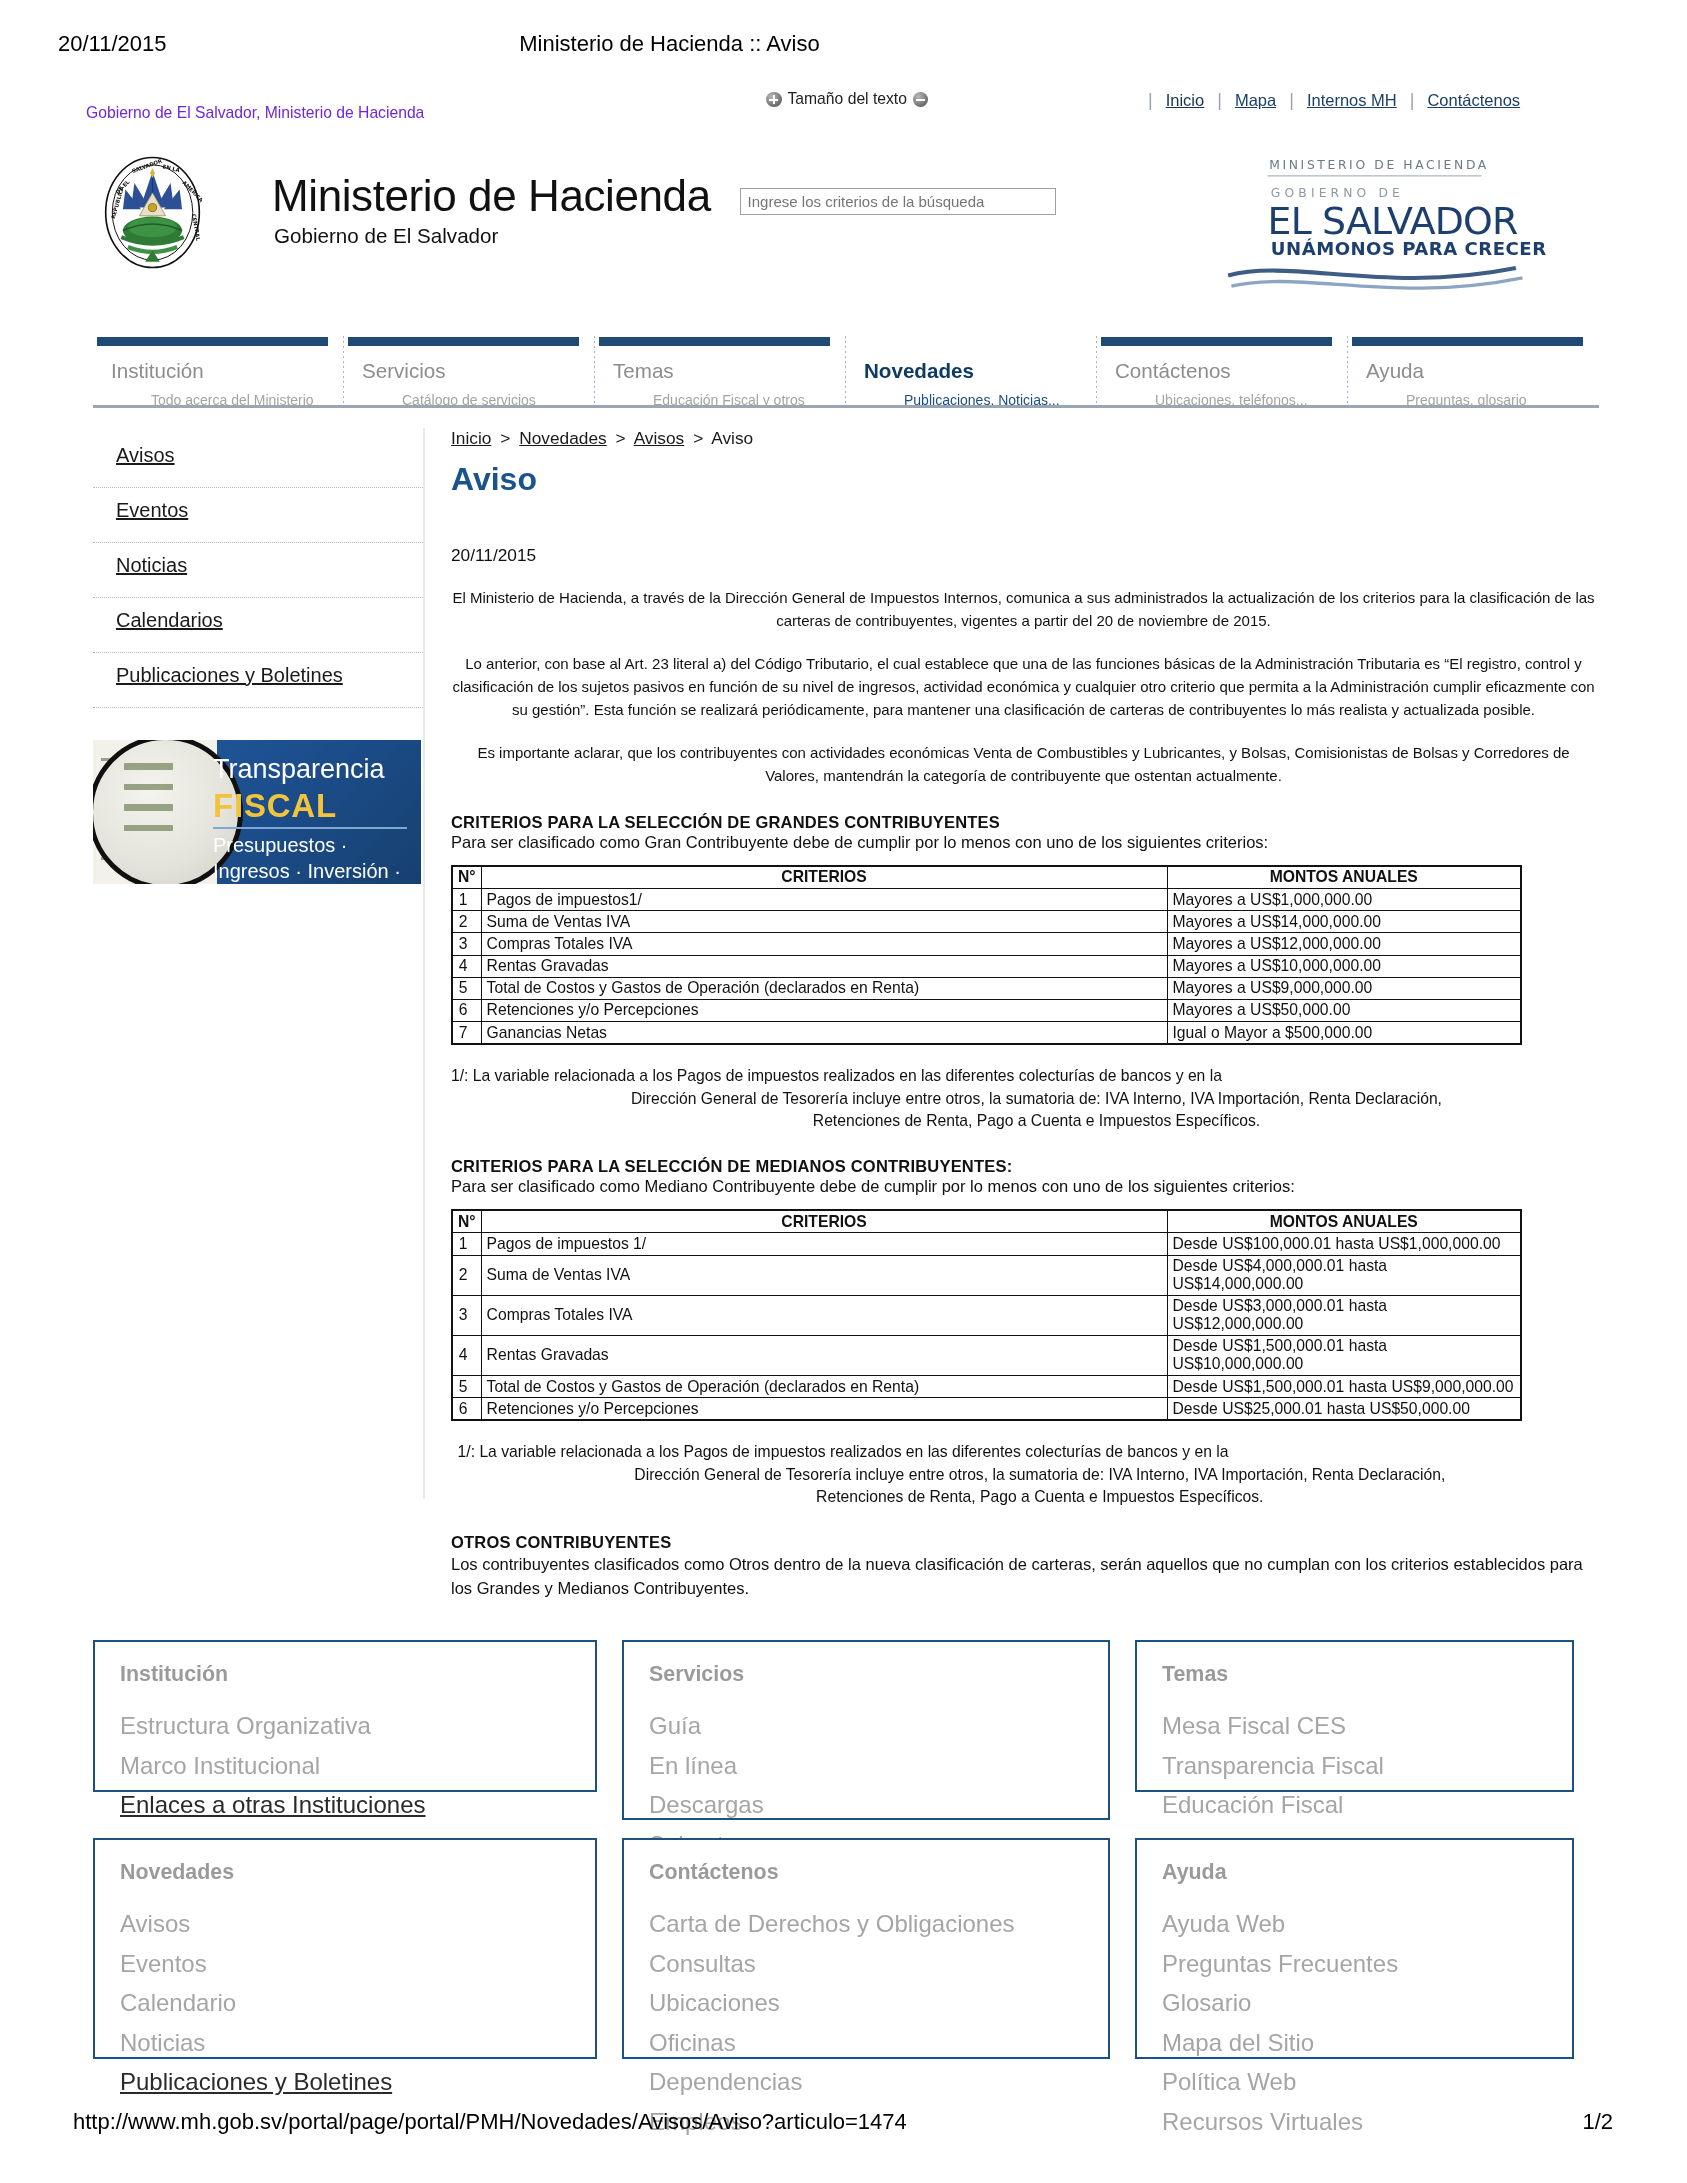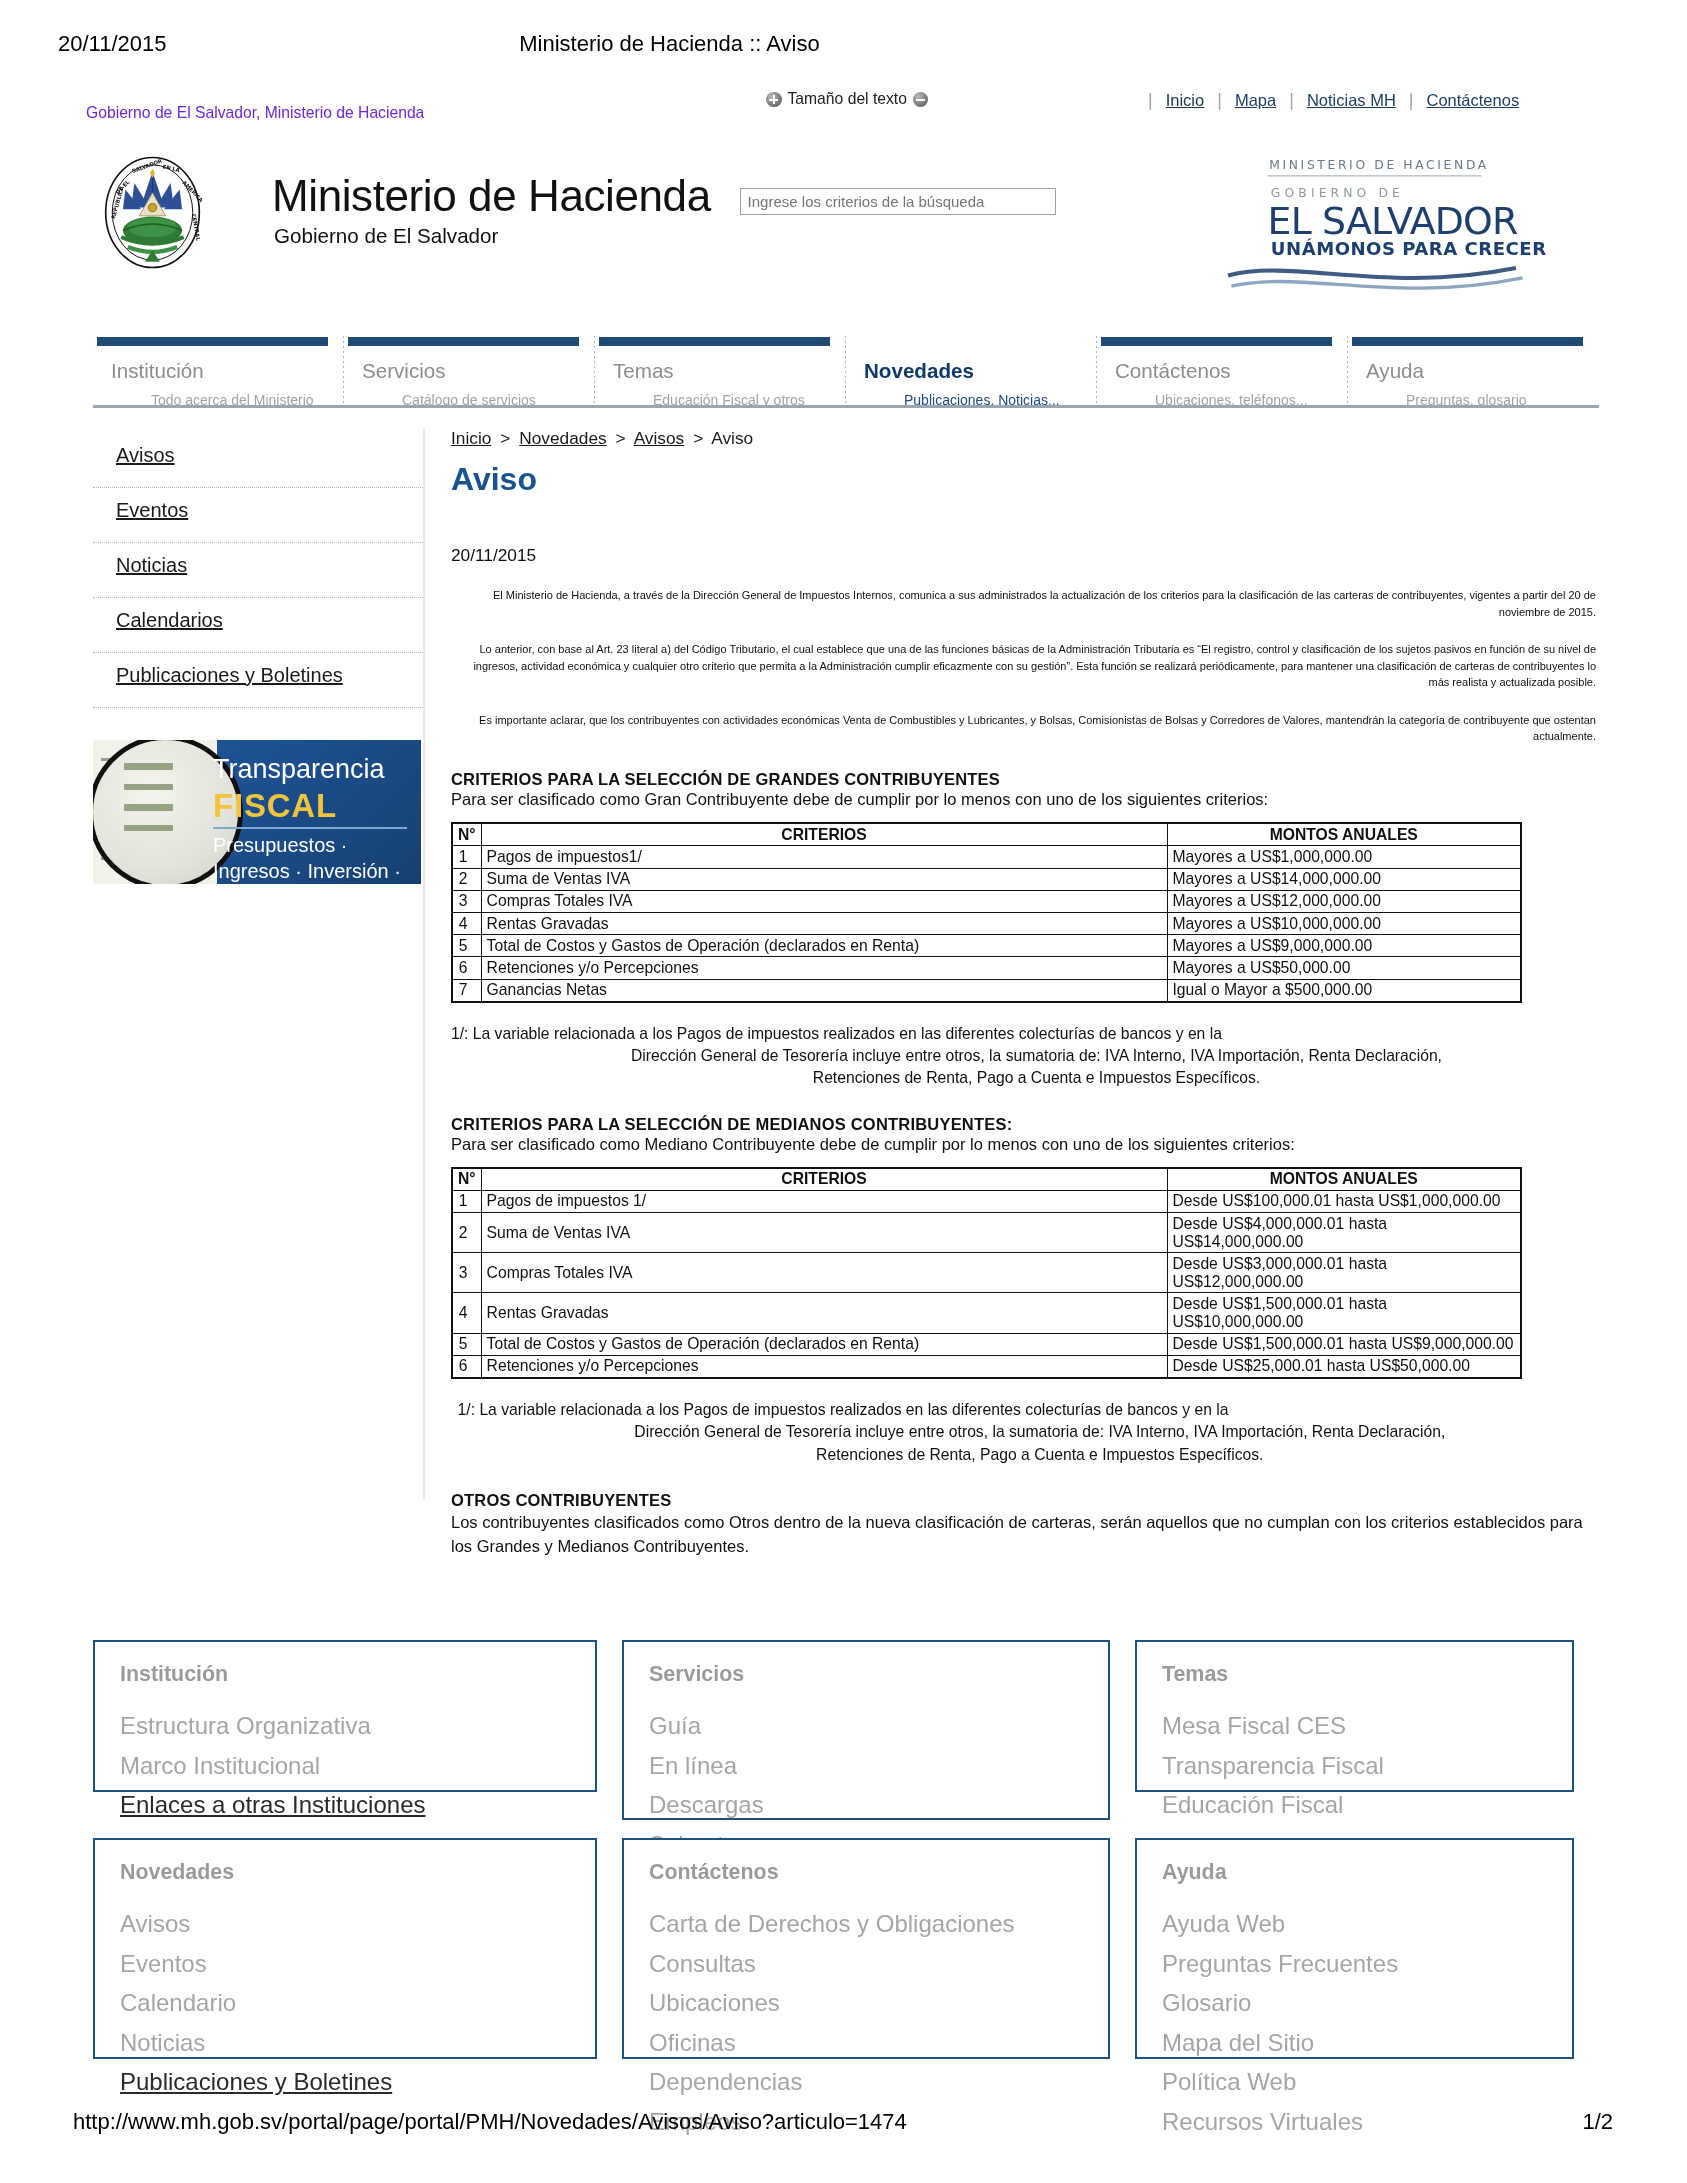--- a/index.html
+++ b/index.html
@@ -82,21 +82,21 @@
   .promo-t3 { position:absolute; left:120px; top:92px; font-size:20px; color:#ffffff; line-height:1.3; width:214px; }
 
   
   .content { position:absolute; left:451px; top:428px; width:1145px; }
   .crumb { font-size:17.3px; color:#1a1a1a; margin-bottom:12.4px; }
   .crumb a { color:#1a1a1a; text-decoration:underline; }
   .crumb span.sepc { padding:0 4.1px; }
   .page-h1 { font-size:32px; font-weight:bold; color:#19548f; margin:5px 0 0 0; }
   .date-line { font-size:17.3px; color:#111; margin-top:47px; }
   .art-h2 { font-size:24px; font-weight:bold; color:#111; margin-top:20.6px; }
-  .para { font-size:11px; color:#111; line-height:1.52; margin-top:20.6px; text-align:right; }
+  .para { font-size:15px; color:#111; line-height:1.52; margin-top:20.6px; text-align:center; }
   .sec-h { font-size:16.5px; font-weight:bold; color:#111; margin-top:25px; letter-spacing:0.2px; }
   .sec-sub { font-size:16.5px; color:#111; margin-top:1px; }
 
   table.crit { border-collapse:collapse; margin-top:13px; width:1071px;
      border:2.5px solid #121212; }
   table.crit td, table.crit th { border:0.8px solid #111; font-size:15.7px; padding:1.6px 5px; color:#111; }
   table.crit th { text-align:center; font-weight:bold; }
   table.crit td.num { width:26px; text-align:left; padding-left:5.8px; }
   table.crit td.cr { }
   table.crit td.mt { width:354px; }
@@ -141,21 +141,21 @@
     <span>Tamaño del texto</span>
     <span class="circ-icon"></span>
   </div>
 
   <div class="util-links">
     <span class="sep">|</span>
     <a href="#" class="dark">Inicio</a>
     <span class="sep">|</span>
     <a href="#">Mapa</a>
     <span class="sep">|</span>
-    <a href="#">Noticias MH</a>
+    <a href="#">Internos MH</a>
     <span class="sep">|</span>
     <a href="#">Contáctenos</a>
   </div>
 </div>
 
 <div class="brand">
 
   <svg class="coat" viewBox="0 0 120 140">
     <ellipse cx="60" cy="70" rx="57" ry="67" fill="#ffffff" stroke="#111" stroke-width="2"></ellipse>
     <ellipse cx="60" cy="70" rx="49" ry="58" fill="#ffffff" stroke="#111" stroke-width="1.2"></ellipse>

